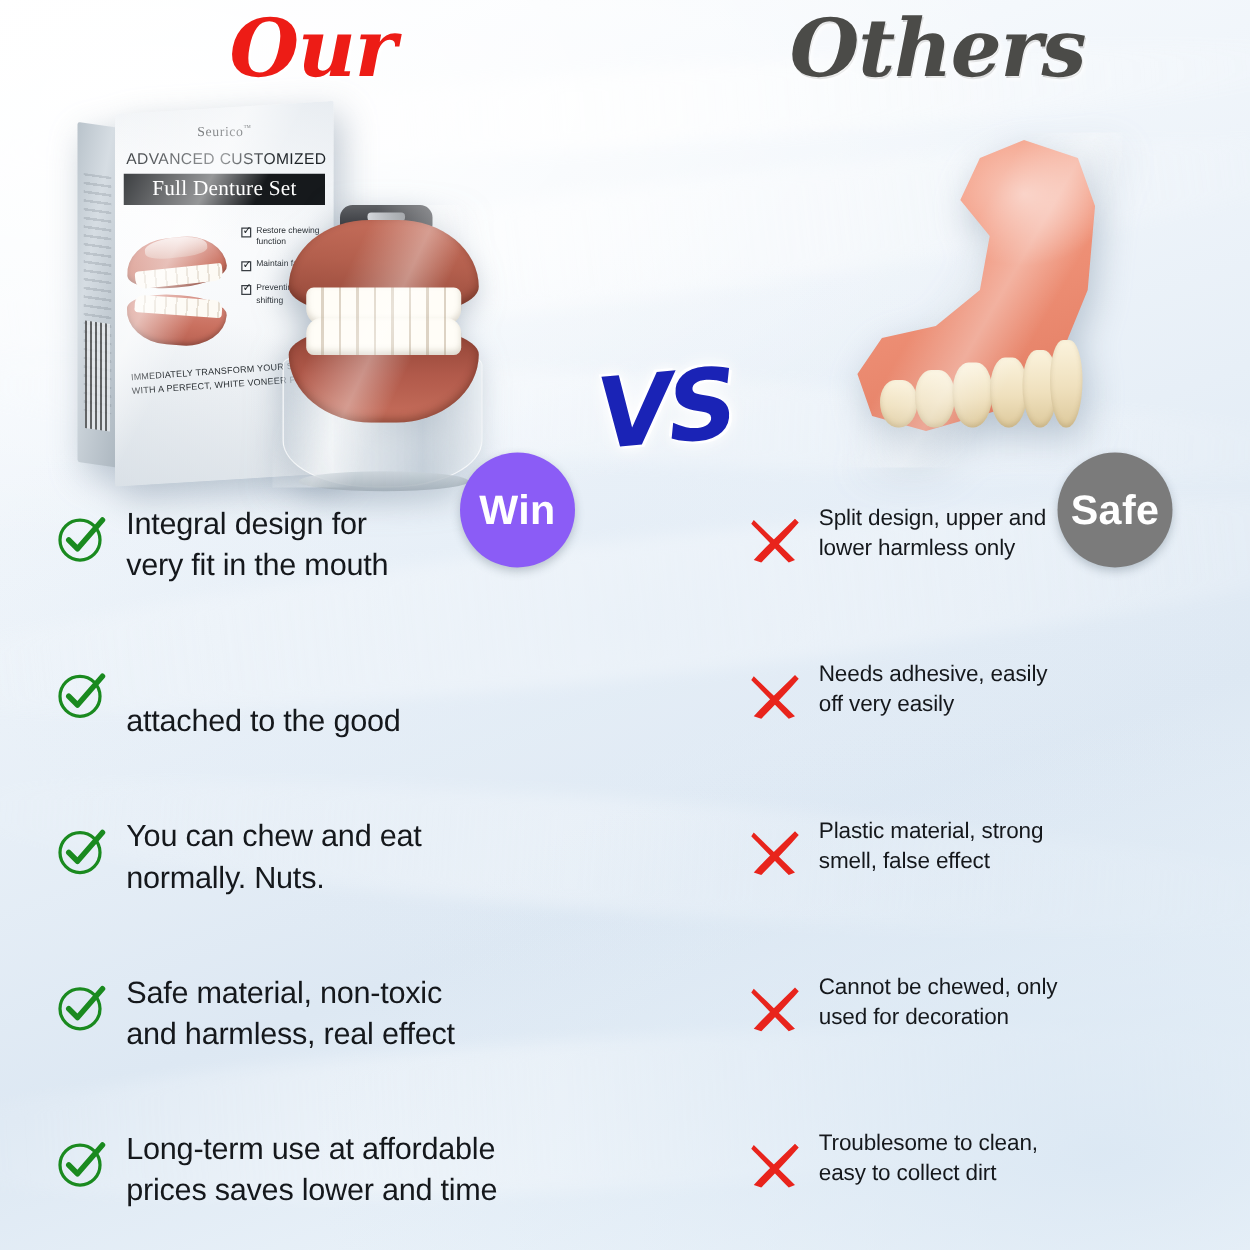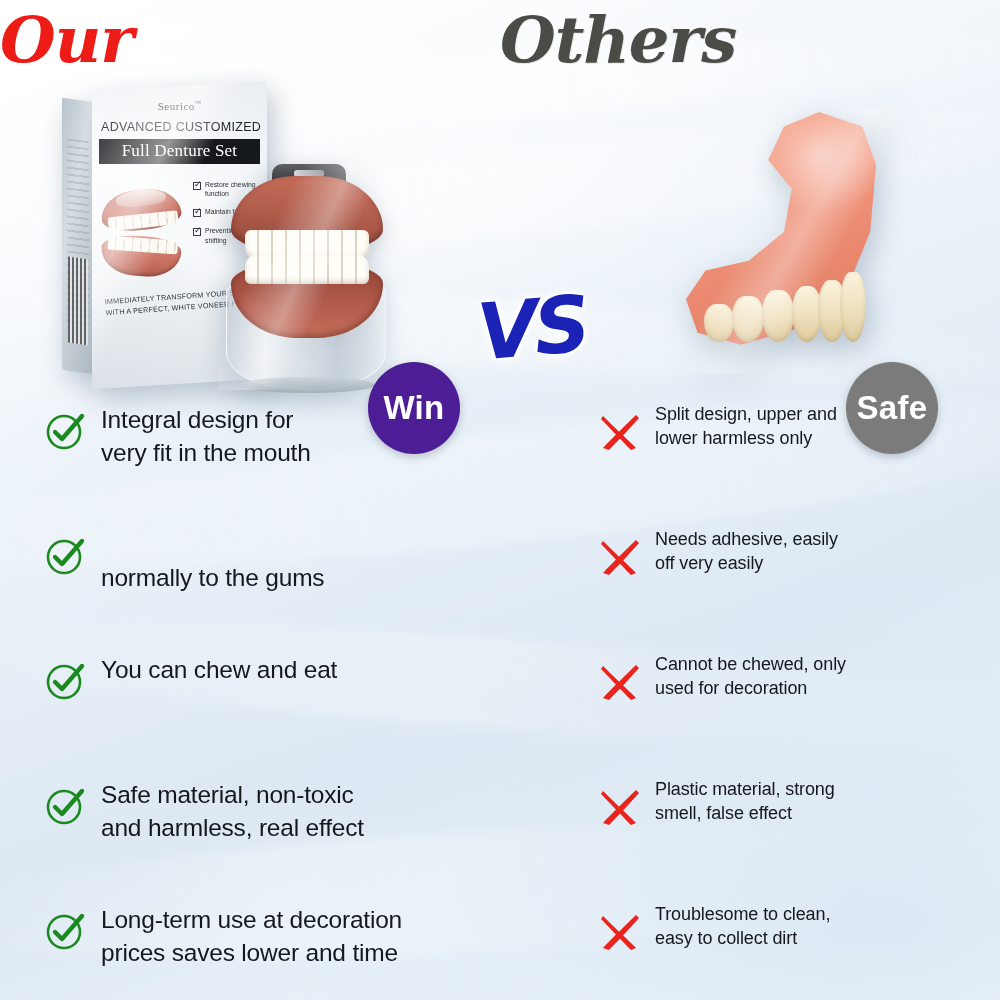--- a/index.html
+++ b/index.html
@@ -36,23 +36,23 @@
       radial-gradient(70% 40% at 50% 50%, rgba(226,236,246,.55), rgba(255,255,255,0) 75%);
   }
 
   
   .head {
     position:absolute; top:2px;
     font-family:"DejaVu Serif", serif;
     font-weight:700; font-style:italic;
     font-size:64px; letter-spacing:-1px;
   }
-  .head.our { left:0; width:500px; text-align:left; color:#ed1c16;
+  .head.our { left:0; width:500px; text-align:center; color:#ed1c16;
     text-shadow:2px 2px 3px rgba(255,255,255,.95);font-style:italic; }
-  .head.others { left:500px; width:500px; color:#4b4b48;
+  .head.others { left:500px; width:500px; text-align:center; color:#4b4b48;
     text-shadow:2px 2px 4px rgba(255,255,255,.9), 1px 1px 0 rgba(0,0,0,.25); }
 
   
   #hero { position:absolute; left:0; top:78px; width:1000px; height:322px; }
 
   
   .box-wrap { position:absolute; left:62px; top:8px; width:205px; height:298px;
     filter:drop-shadow(6px 10px 14px rgba(110,130,150,.45)); }
   .box-spine {
     position:absolute; left:0; top:14px; width:34px; height:272px;
@@ -176,21 +176,21 @@
   }
   .comp-hl { position:absolute; inset:0;
     background:linear-gradient(120deg,rgba(255,255,255,0) 40%,rgba(255,255,255,.32) 54%,rgba(255,255,255,0) 66%); }
 
   
   .badge {
     position:absolute; border-radius:50%; display:flex; align-items:center; justify-content:center;
     color:#fff; font-weight:700; letter-spacing:.3px;
     box-shadow:0 3px 8px rgba(60,80,95,.3);
   }
-  .badge.win { left:368px; top:284px; width:92px; height:92px; background:#4c1d95; font-size:33px; }
+  .badge.win { left:368px; top:284px; width:92px; height:92px; background:#8b5cf6; font-size:33px; }
   .badge.fail { left:846px; top:284px; width:92px; height:92px; background:#7b7b7b; font-size:33px; }
 
   
   .vs {
     position:absolute; left:476px; top:198px; width:112px; height:104px;
     font-family:"DejaVu Sans", sans-serif;
     font-weight:700; font-style:italic; font-size:78px; color:#1a23b6;
     text-align:center; line-height:104px; letter-spacing:-4px;
     text-shadow:
       0 0 10px #ffffff, 0 0 18px #ffffff, 0 0 3px #ffffff,
@@ -335,32 +335,33 @@
     </div>
     <div class="row">
       <span class="mark check">
         <svg width="42" height="42" viewBox="0 0 42 42">
           <circle cx="20" cy="22" r="16" fill="none" stroke="#1a8a1f" stroke-width="2.6"></circle>
           <path d="M11 22 L18 29 L38 6" fill="none" stroke="#1a8a1f" stroke-width="4.4" stroke-linecap="round" stroke-linejoin="round"></path>
         </svg>
       </span>
       <span class="tick-text">
         <br>
-        <span>normally to the gums</span>
+        <span>attached to the good</span>
       </span>
     </div>
     <div class="row">
       <span class="mark check">
         <svg width="42" height="42" viewBox="0 0 42 42">
           <circle cx="20" cy="22" r="16" fill="none" stroke="#1a8a1f" stroke-width="2.6"></circle>
           <path d="M11 22 L18 29 L38 6" fill="none" stroke="#1a8a1f" stroke-width="4.4" stroke-linecap="round" stroke-linejoin="round"></path>
         </svg>
       </span>
       <span class="tick-text">
         <span>You can chew and eat</span><br>
+        <span>normally. Nuts.</span>
       </span>
     </div>
     <div class="row">
       <span class="mark check">
         <svg width="42" height="42" viewBox="0 0 42 42">
           <circle cx="20" cy="22" r="16" fill="none" stroke="#1a8a1f" stroke-width="2.6"></circle>
           <path d="M11 22 L18 29 L38 6" fill="none" stroke="#1a8a1f" stroke-width="4.4" stroke-linecap="round" stroke-linejoin="round"></path>
         </svg>
       </span>
       <span class="tick-text">
@@ -369,21 +370,21 @@
       </span>
     </div>
     <div class="row">
       <span class="mark check">
         <svg width="42" height="42" viewBox="0 0 42 42">
           <circle cx="20" cy="22" r="16" fill="none" stroke="#1a8a1f" stroke-width="2.6"></circle>
           <path d="M11 22 L18 29 L38 6" fill="none" stroke="#1a8a1f" stroke-width="4.4" stroke-linecap="round" stroke-linejoin="round"></path>
         </svg>
       </span>
       <span class="tick-text">
-        <span>Long-term use at decoration</span><br>
+        <span>Long-term use at affordable</span><br>
         <span>prices saves lower and time</span>
       </span>
     </div>
   </div>
 
   <div class="col right">
     <div class="row">
       <span class="mark xmark">
         <svg width="44" height="40" viewBox="0 0 44 40">
           <path d="M5 4 C14 13, 28 26, 38 36 L33 38 C24 29, 11 15, 3 7 Z" fill="#e8241c"></path>
@@ -408,34 +409,34 @@
       </span>
     </div>
     <div class="row">
       <span class="mark xmark">
         <svg width="44" height="40" viewBox="0 0 44 40">
           <path d="M5 4 C14 13, 28 26, 38 36 L33 38 C24 29, 11 15, 3 7 Z" fill="#e8241c"></path>
           <path d="M38 3 C29 12, 14 26, 5 36 L11 38 C20 29, 34 14, 41 6 Z" fill="#e8241c"></path>
         </svg>
       </span>
       <span class="x-text">
-        <span>Cannot be chewed, only</span><br>
-        <span>used for decoration</span>
+        <span>Plastic material, strong</span><br>
+        <span>smell, false effect</span>
       </span>
     </div>
     <div class="row">
       <span class="mark xmark">
         <svg width="44" height="40" viewBox="0 0 44 40">
           <path d="M5 4 C14 13, 28 26, 38 36 L33 38 C24 29, 11 15, 3 7 Z" fill="#e8241c"></path>
           <path d="M38 3 C29 12, 14 26, 5 36 L11 38 C20 29, 34 14, 41 6 Z" fill="#e8241c"></path>
         </svg>
       </span>
       <span class="x-text">
-        <span>Plastic material, strong</span><br>
-        <span>smell, false effect</span>
+        <span>Cannot be chewed, only</span><br>
+        <span>used for decoration</span>
       </span>
     </div>
     <div class="row">
       <span class="mark xmark">
         <svg width="44" height="40" viewBox="0 0 44 40">
           <path d="M5 4 C14 13, 28 26, 38 36 L33 38 C24 29, 11 15, 3 7 Z" fill="#e8241c"></path>
           <path d="M38 3 C29 12, 14 26, 5 36 L11 38 C20 29, 34 14, 41 6 Z" fill="#e8241c"></path>
         </svg>
       </span>
       <span class="x-text">

